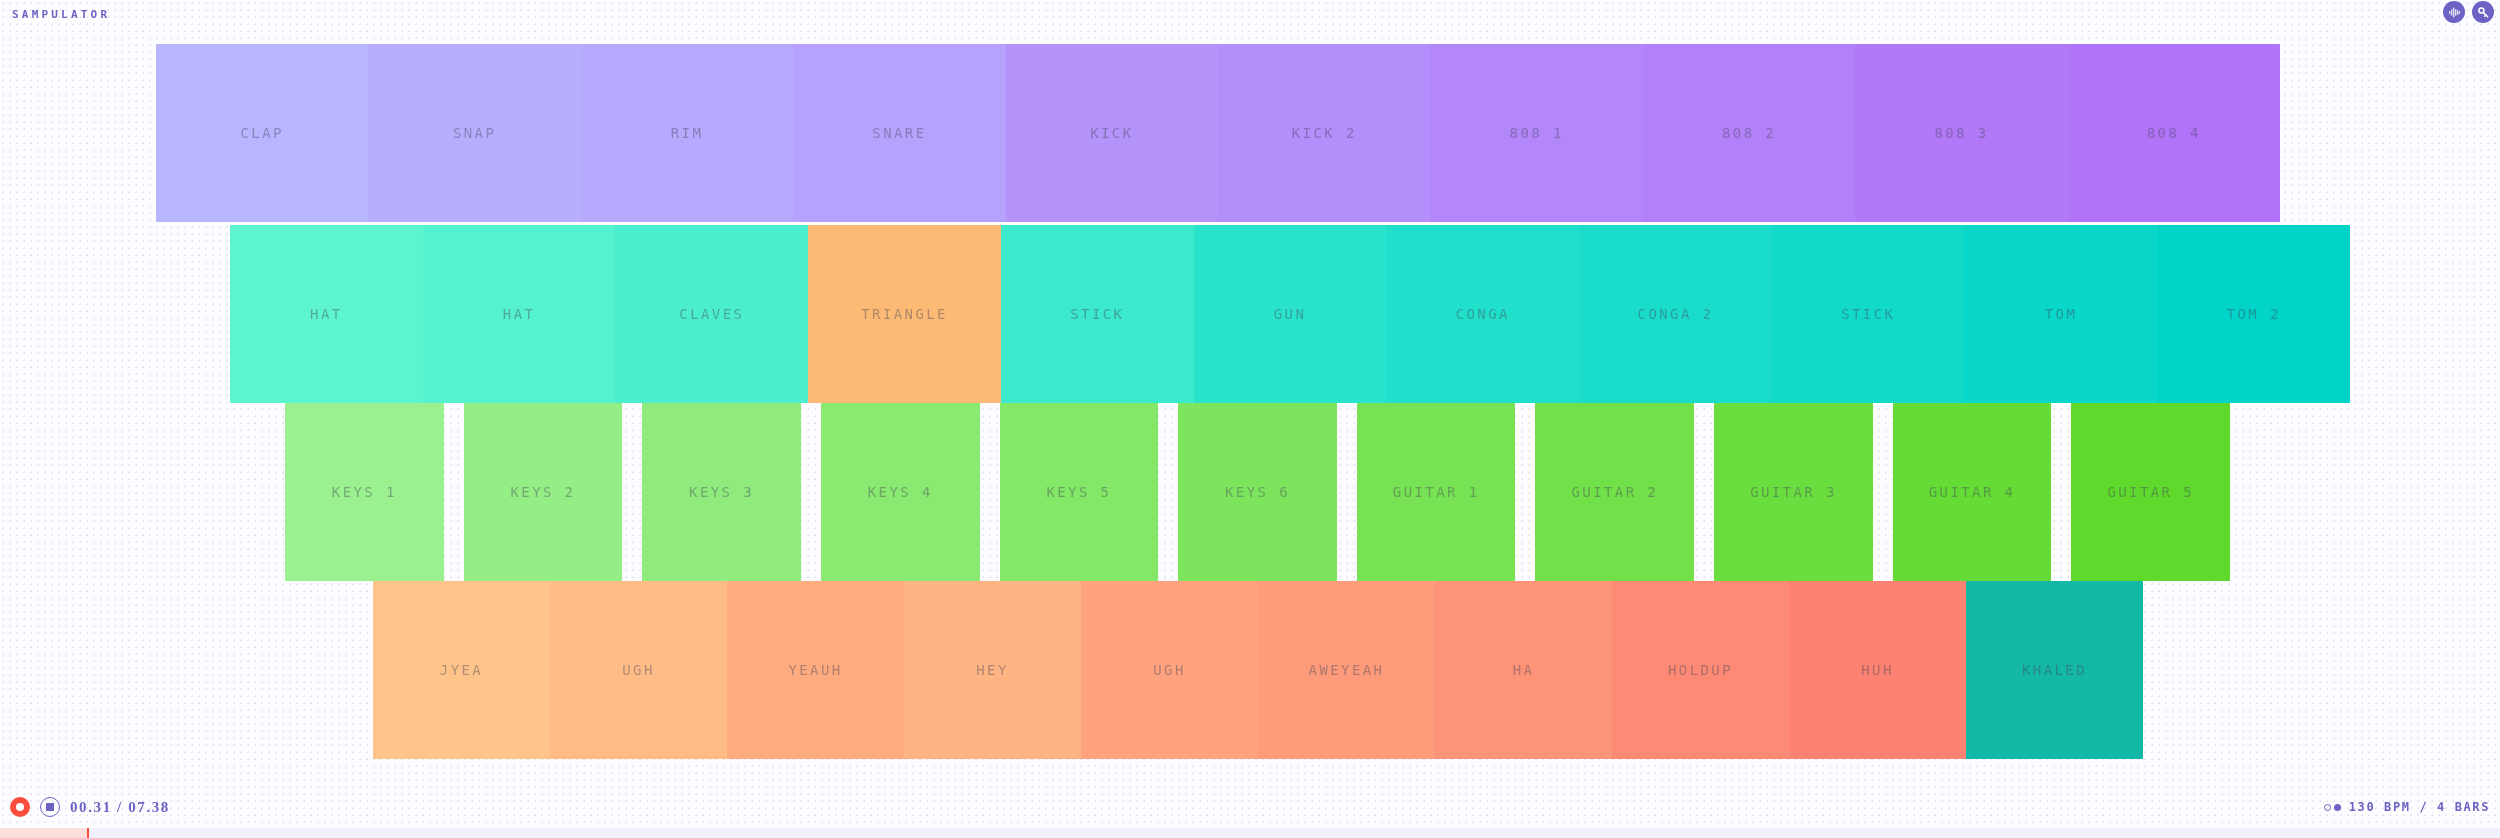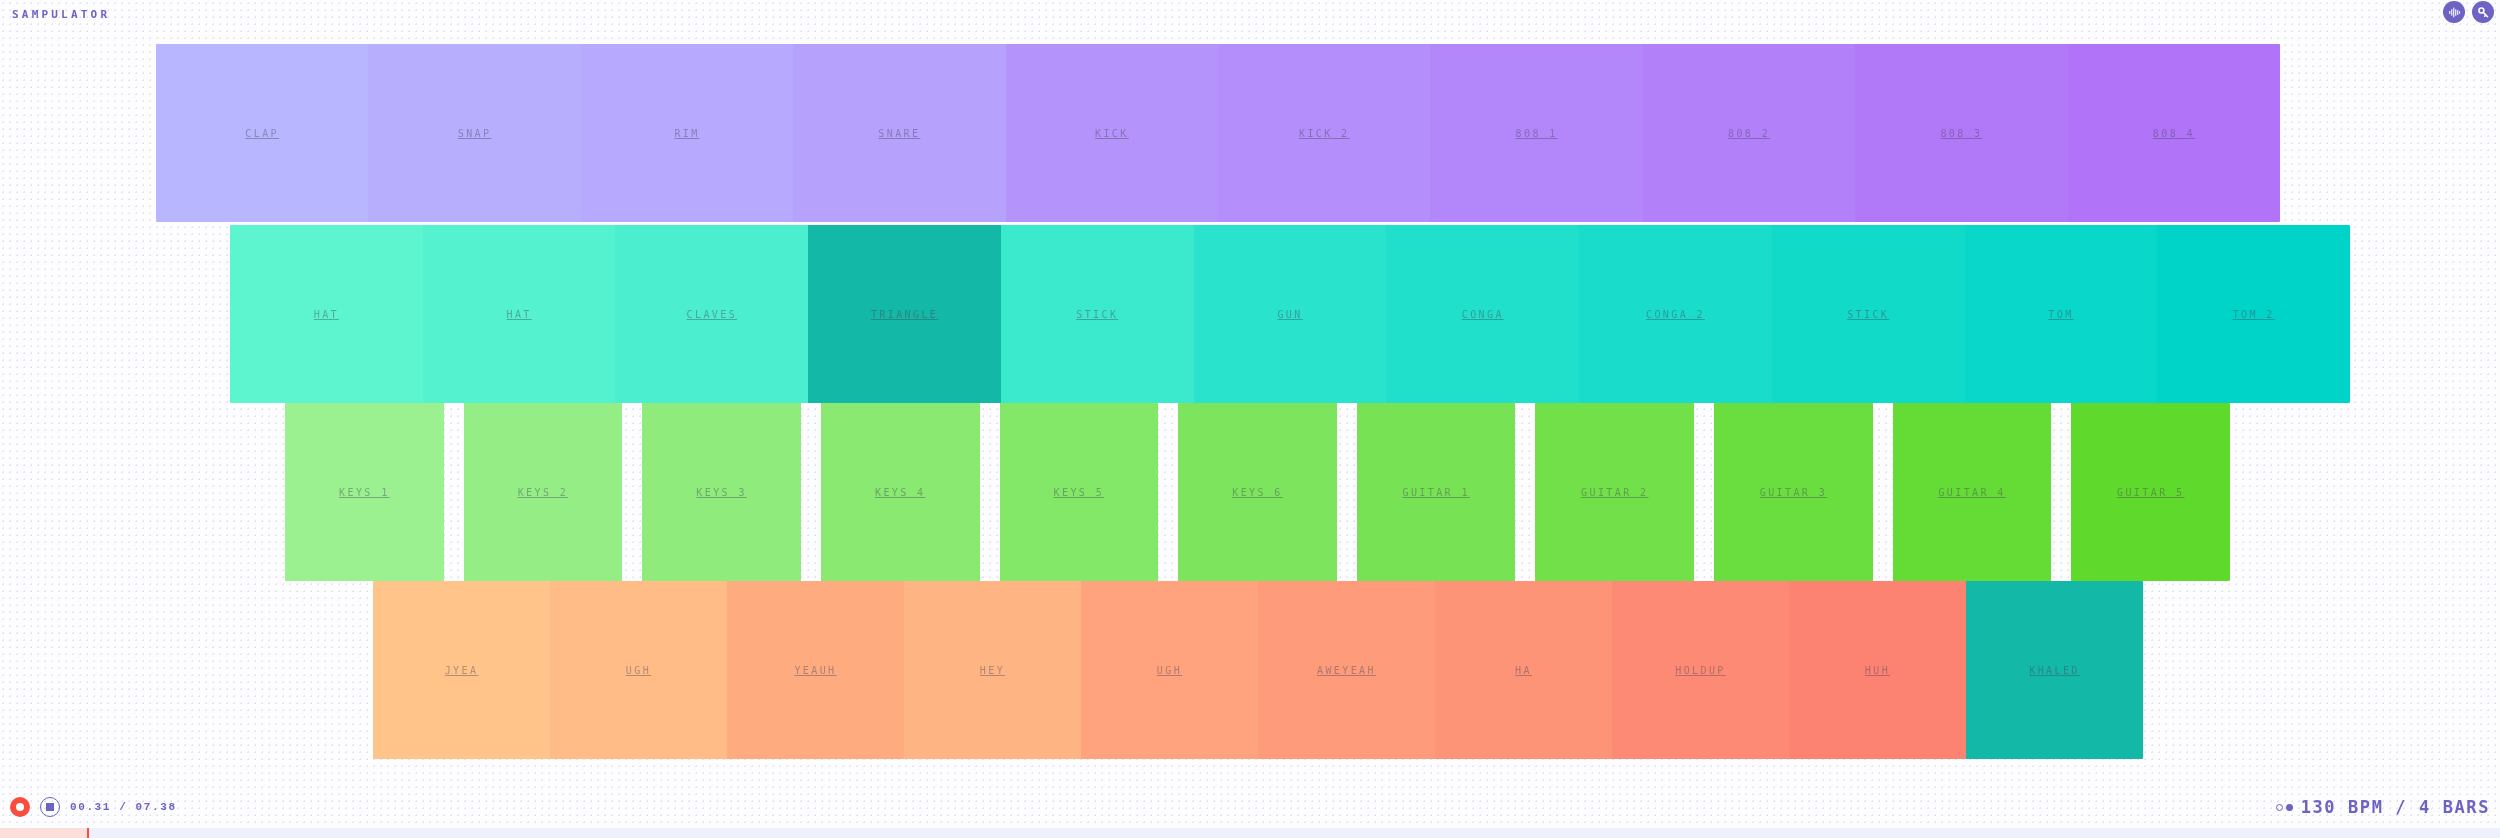--- a/index.html
+++ b/index.html
@@ -70,28 +70,27 @@
   }
   .pad {
     flex:1 1 0;
     position:relative;
     cursor:pointer;
     display:flex;
     align-items:center;
     justify-content:center;
   }
   .pad-label {
-    font-size:10px;
+    font-size:14px;
     letter-spacing:2.4px;
     font-family:"DejaVu Sans Mono", monospace;
     color:rgba(70,70,90,0.42);
     user-select:none;
     white-space:nowrap;
     text-align:right;
-    text-decoration:underline;
   }
   .row-1 { top:44px;  left:156px; width:2124px; }
   .row-2 { top:225px; left:230px; width:2120px; }
   .row-3 { top:403px; left:285px; width:1945px;gap:20px; }
   .row-4 { top:581px; left:373px; width:1770px; }
 
   
   .transport {
     position:absolute;
     left:0; right:0;
@@ -132,25 +131,25 @@
     align-items:center;
     justify-content:center;
     cursor:pointer;
     flex:0 0 auto;
   }
   .stop-btn .stop-sq {
     width:8px; height:8px;
     background:#6c63c4;
   }
   .time-display {
-    font-size:11px;
+    font-size:15px;
     font-weight:bold;
     letter-spacing:1.6px;
     color:#6c63c4;
-    font-family:Liberation Mono, monospace;
+    font-family:Liberation Serif, serif;
     user-select:none;
   }
   .transport-right {
     margin-left:auto;
     display:flex;
     align-items:center;
     gap:8px;
   }
   .loop-toggle {
     display:flex;
@@ -163,21 +162,21 @@
     border-radius:50%;
     border:1.5px solid #6c63c4;
     background:transparent;
   }
   .loop-toggle .dot {
     width:7px; height:7px;
     border-radius:50%;
     background:#6c63c4;
   }
   .tempo-display {
-    font-size:17px;
+    font-size:12px;
     font-weight:bold;
     letter-spacing:1.6px;
     color:#6c63c4;
     font-family:"DejaVu Sans Mono", monospace;
     user-select:none;
     white-space:nowrap;
   }
 
   
   .progress-wrap {
@@ -270,21 +269,21 @@
   <div class="pad-row row-2">
       <div class="pad" style="background: rgb(92, 245, 208);">
         <span class="pad-label">HAT</span>
       </div>
       <div class="pad" style="background: rgb(84, 242, 207);">
         <span class="pad-label">HAT</span>
       </div>
       <div class="pad" style="background: rgb(75, 239, 207);">
         <span class="pad-label">CLAVES</span>
       </div>
-      <div class="pad" style="background: #14b8a6;">
+      <div class="pad" style="background: #fdba74;">
         <span class="pad-label">TRIANGLE</span>
       </div>
       <div class="pad" style="background: rgb(59, 233, 205);">
         <span class="pad-label">STICK</span>
       </div>
       <div class="pad" style="background: rgb(42, 227, 204);">
         <span class="pad-label">GUN</span>
       </div>
       <div class="pad" style="background: rgb(33, 224, 203);">
         <span class="pad-label">CONGA</span>

